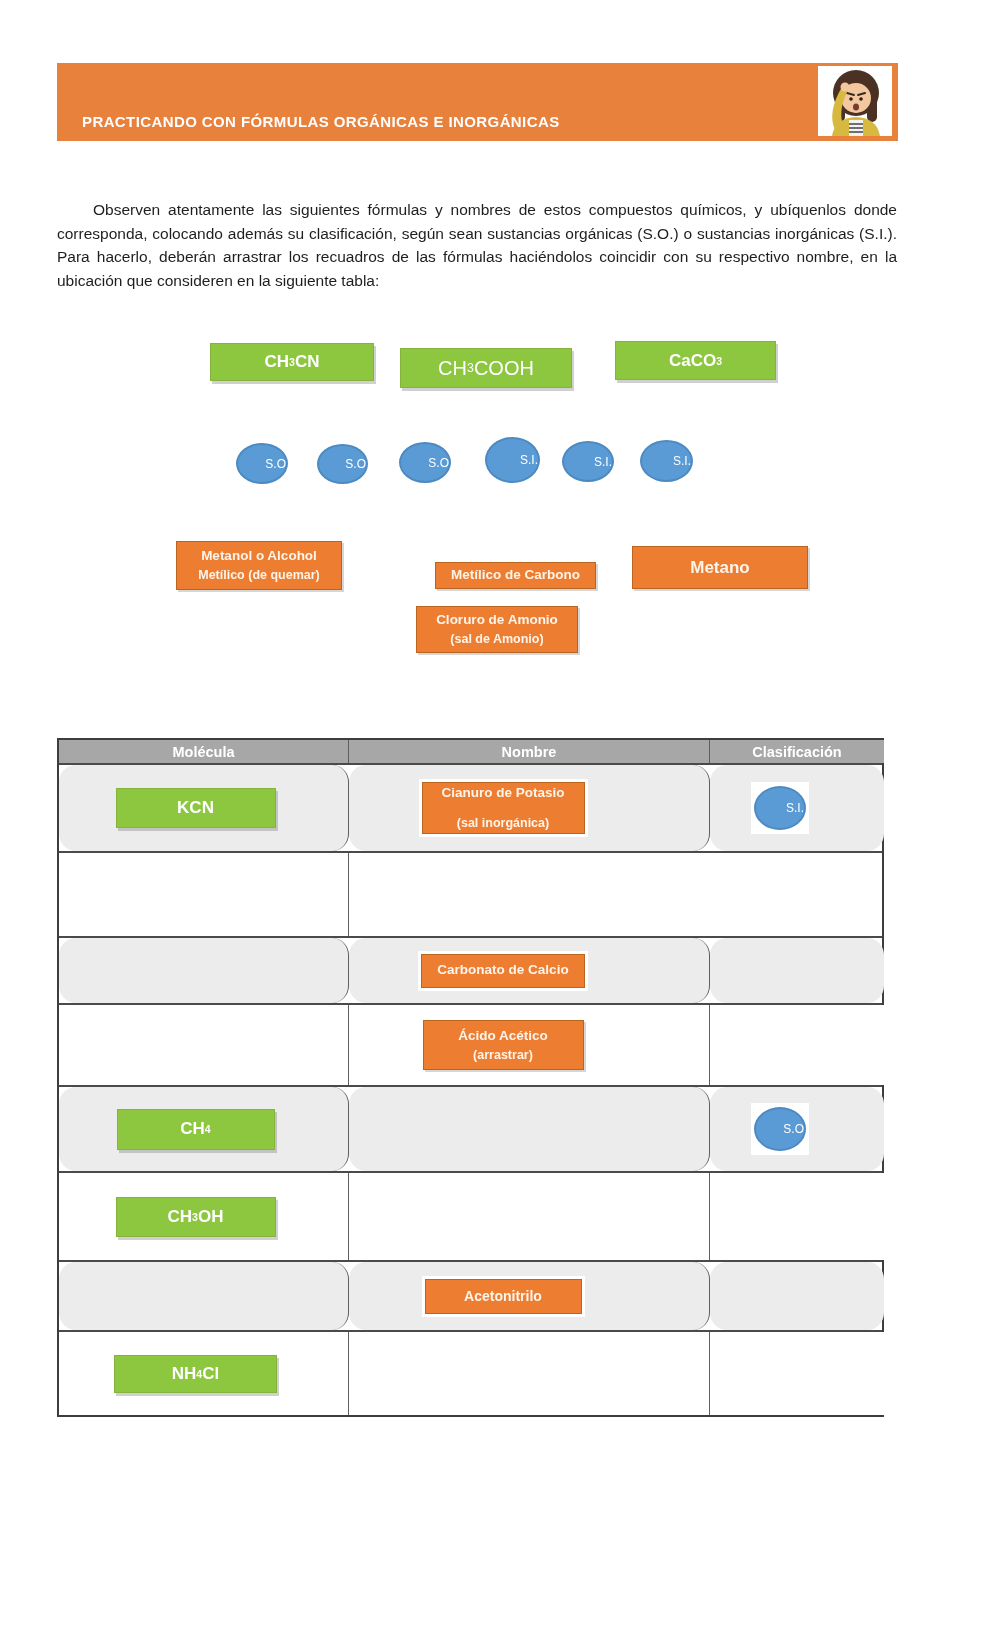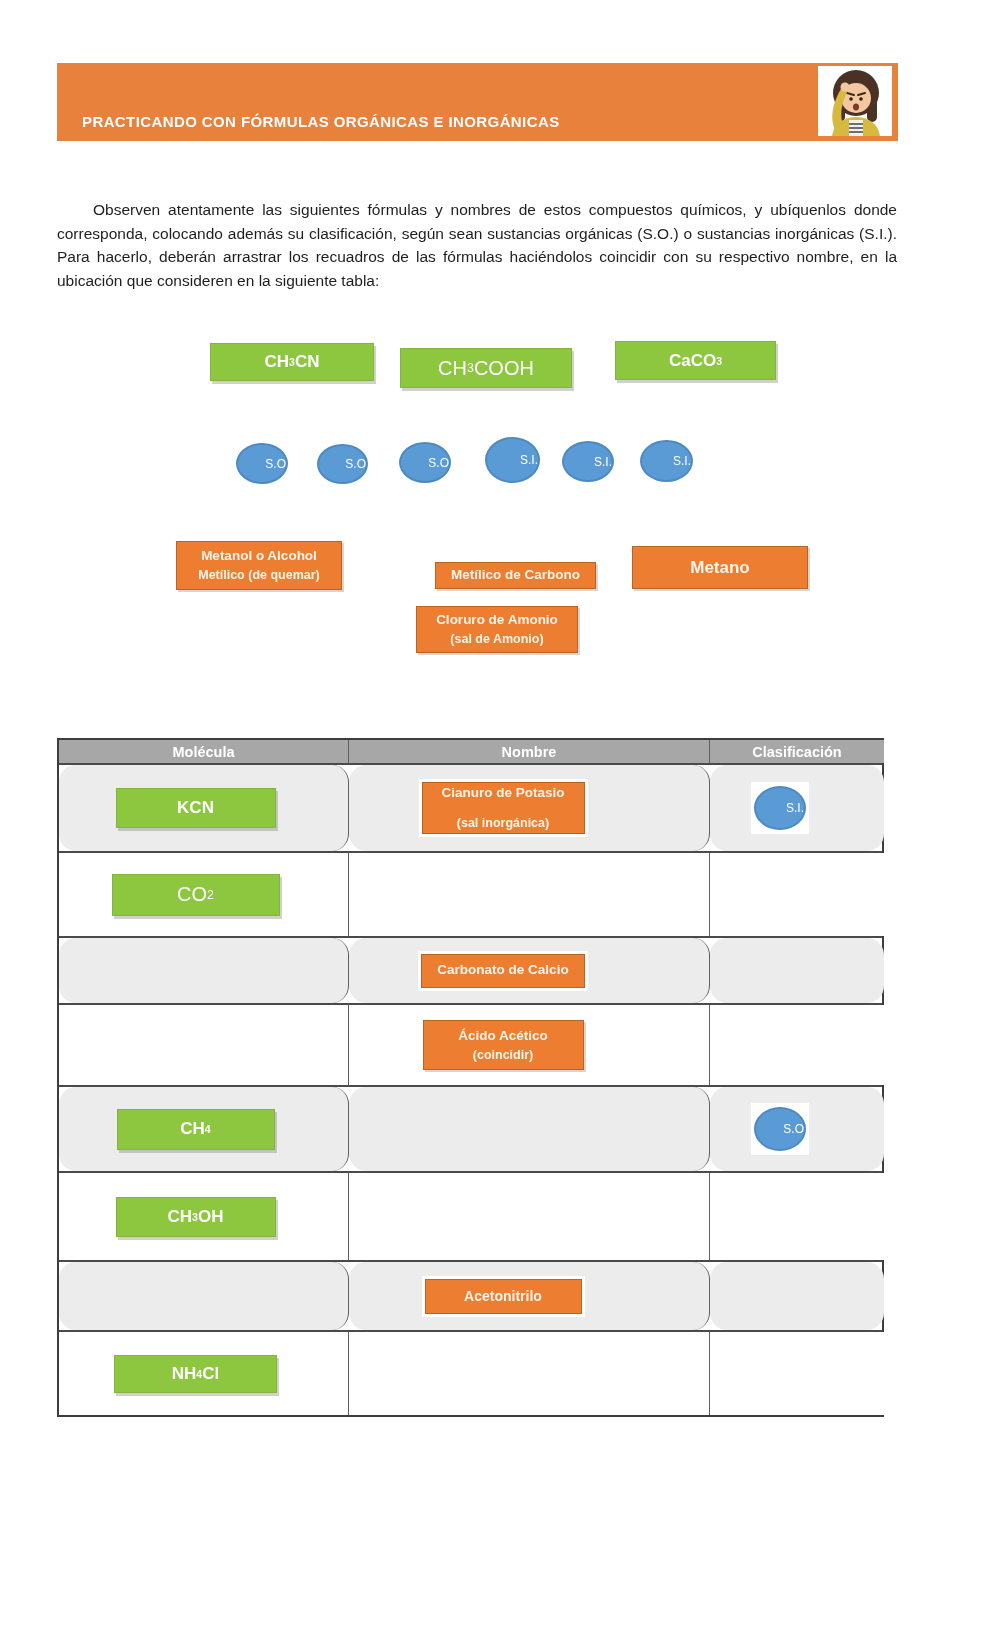--- a/index.html
+++ b/index.html
@@ -199,46 +199,40 @@
       <div class="t-cell">
         <div class="white-patch cls-shift">
           <div class="oval in-cell sz-ovaltbl">
             <span>S.I.</span>
           </div>
         </div>
       </div>
     </div>
 
     <div class="t-row row-white h-r2">
-      <div class="t-cell">
-        <div class="chip-green light in-cell sz-co2 mol-shift">
-          <span>CO</span>
-            <sub>2</sub>
-        </div>
-      </div>
       <div class="t-cell"></div>
       <div class="t-cell"></div>
     </div>
 
     <div class="t-row row-gray h-r3">
       <div class="t-cell"></div>
       <div class="t-cell">
         <div class="chip-orange in-cell sz-carb nom-shift framed">
           <span>Carbonato de Calcio</span>
         </div>
       </div>
       <div class="t-cell"></div>
     </div>
 
     <div class="t-row row-white h-r4">
       <div class="t-cell"></div>
       <div class="t-cell">
         <div class="chip-orange in-cell sz-acido nom-shift">
           <span>Ácido Acético</span>
-          <span class="l2">(coincidir)</span>
+          <span class="l2">(arrastrar)</span>
         </div>
       </div>
       <div class="t-cell"></div>
     </div>
 
     <div class="t-row row-gray h-r5">
       <div class="t-cell">
         <div class="chip-green in-cell sz-ch4 mol-shift">
           <span>CH</span>
             <sub>4</sub>

